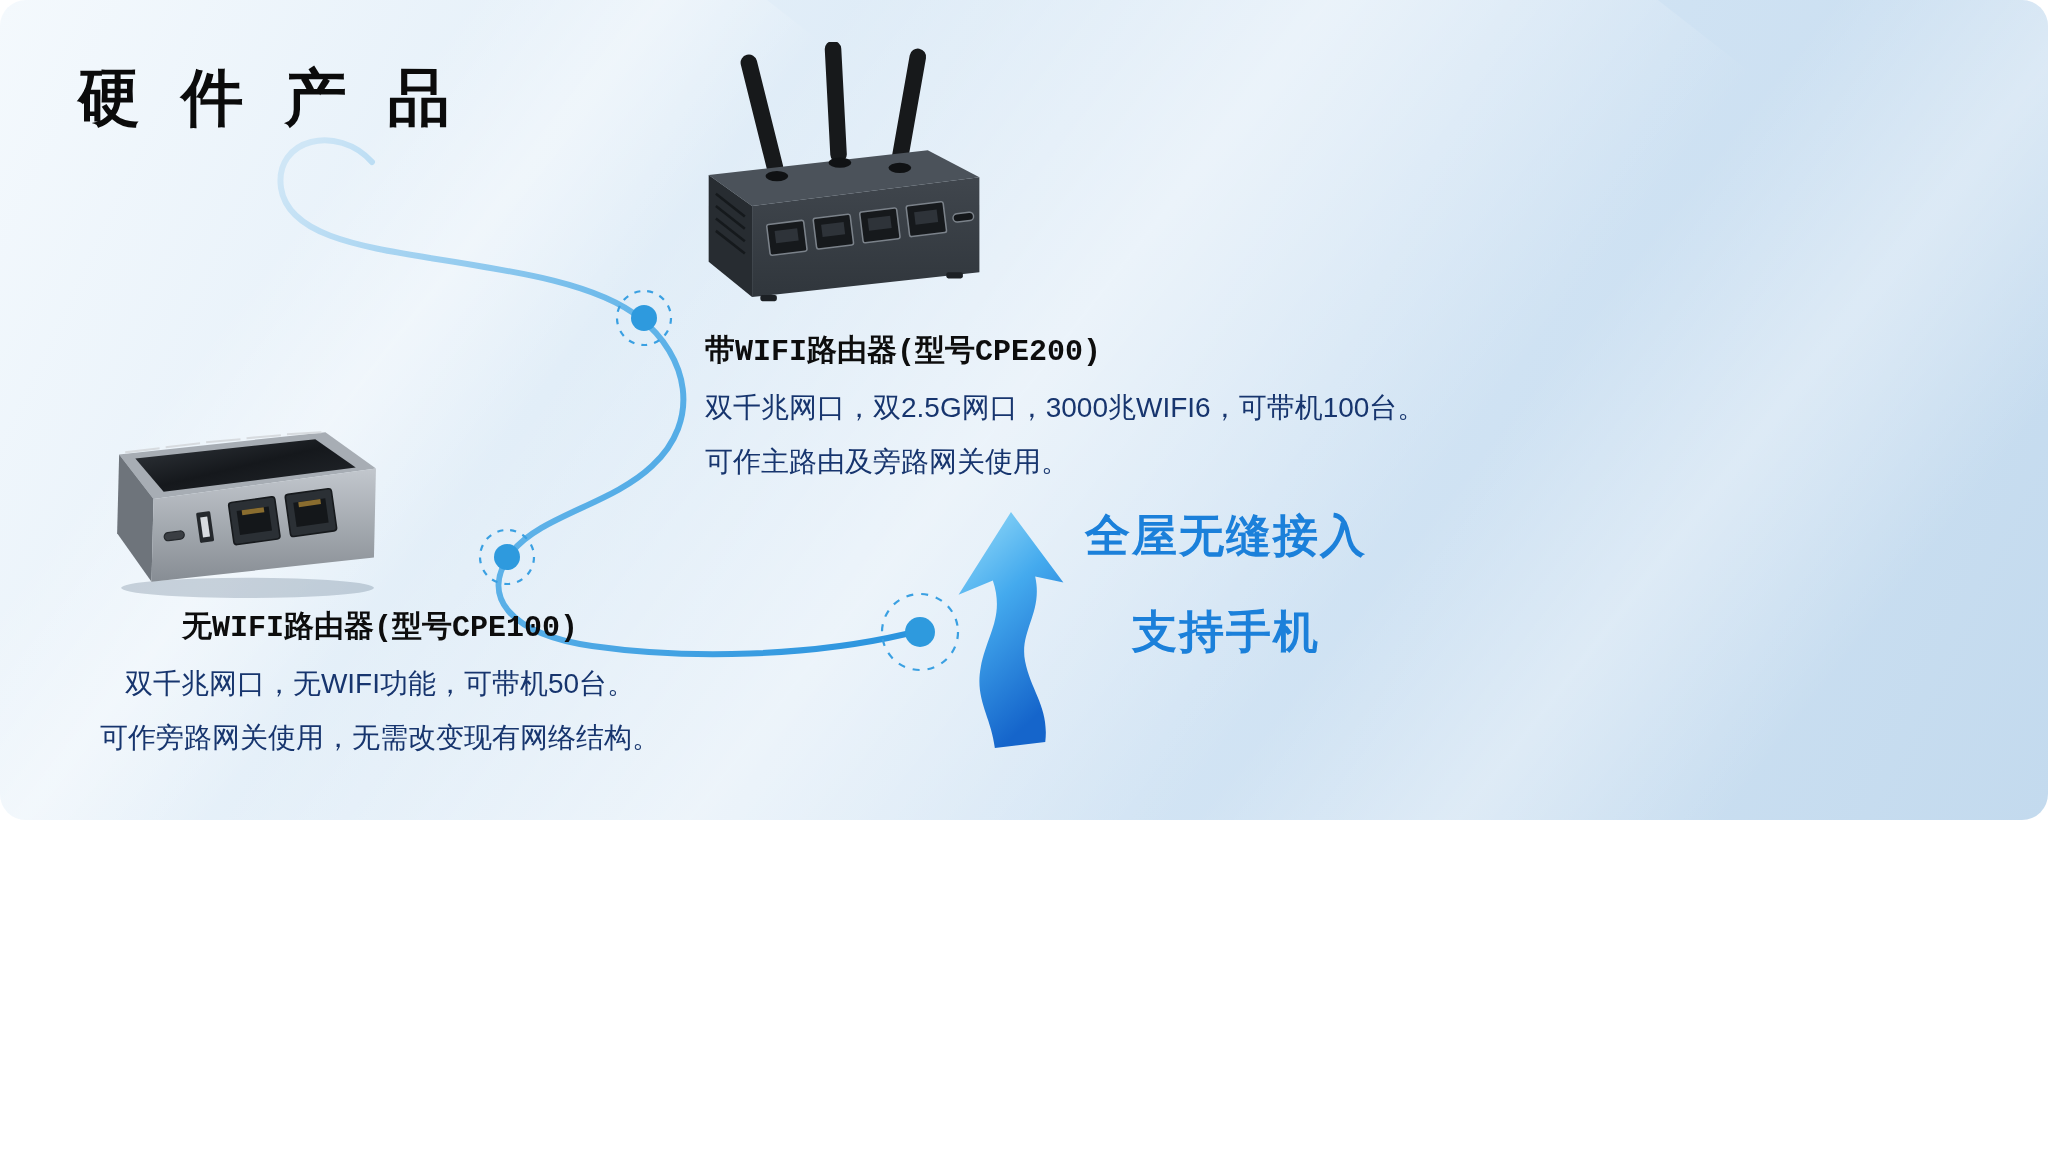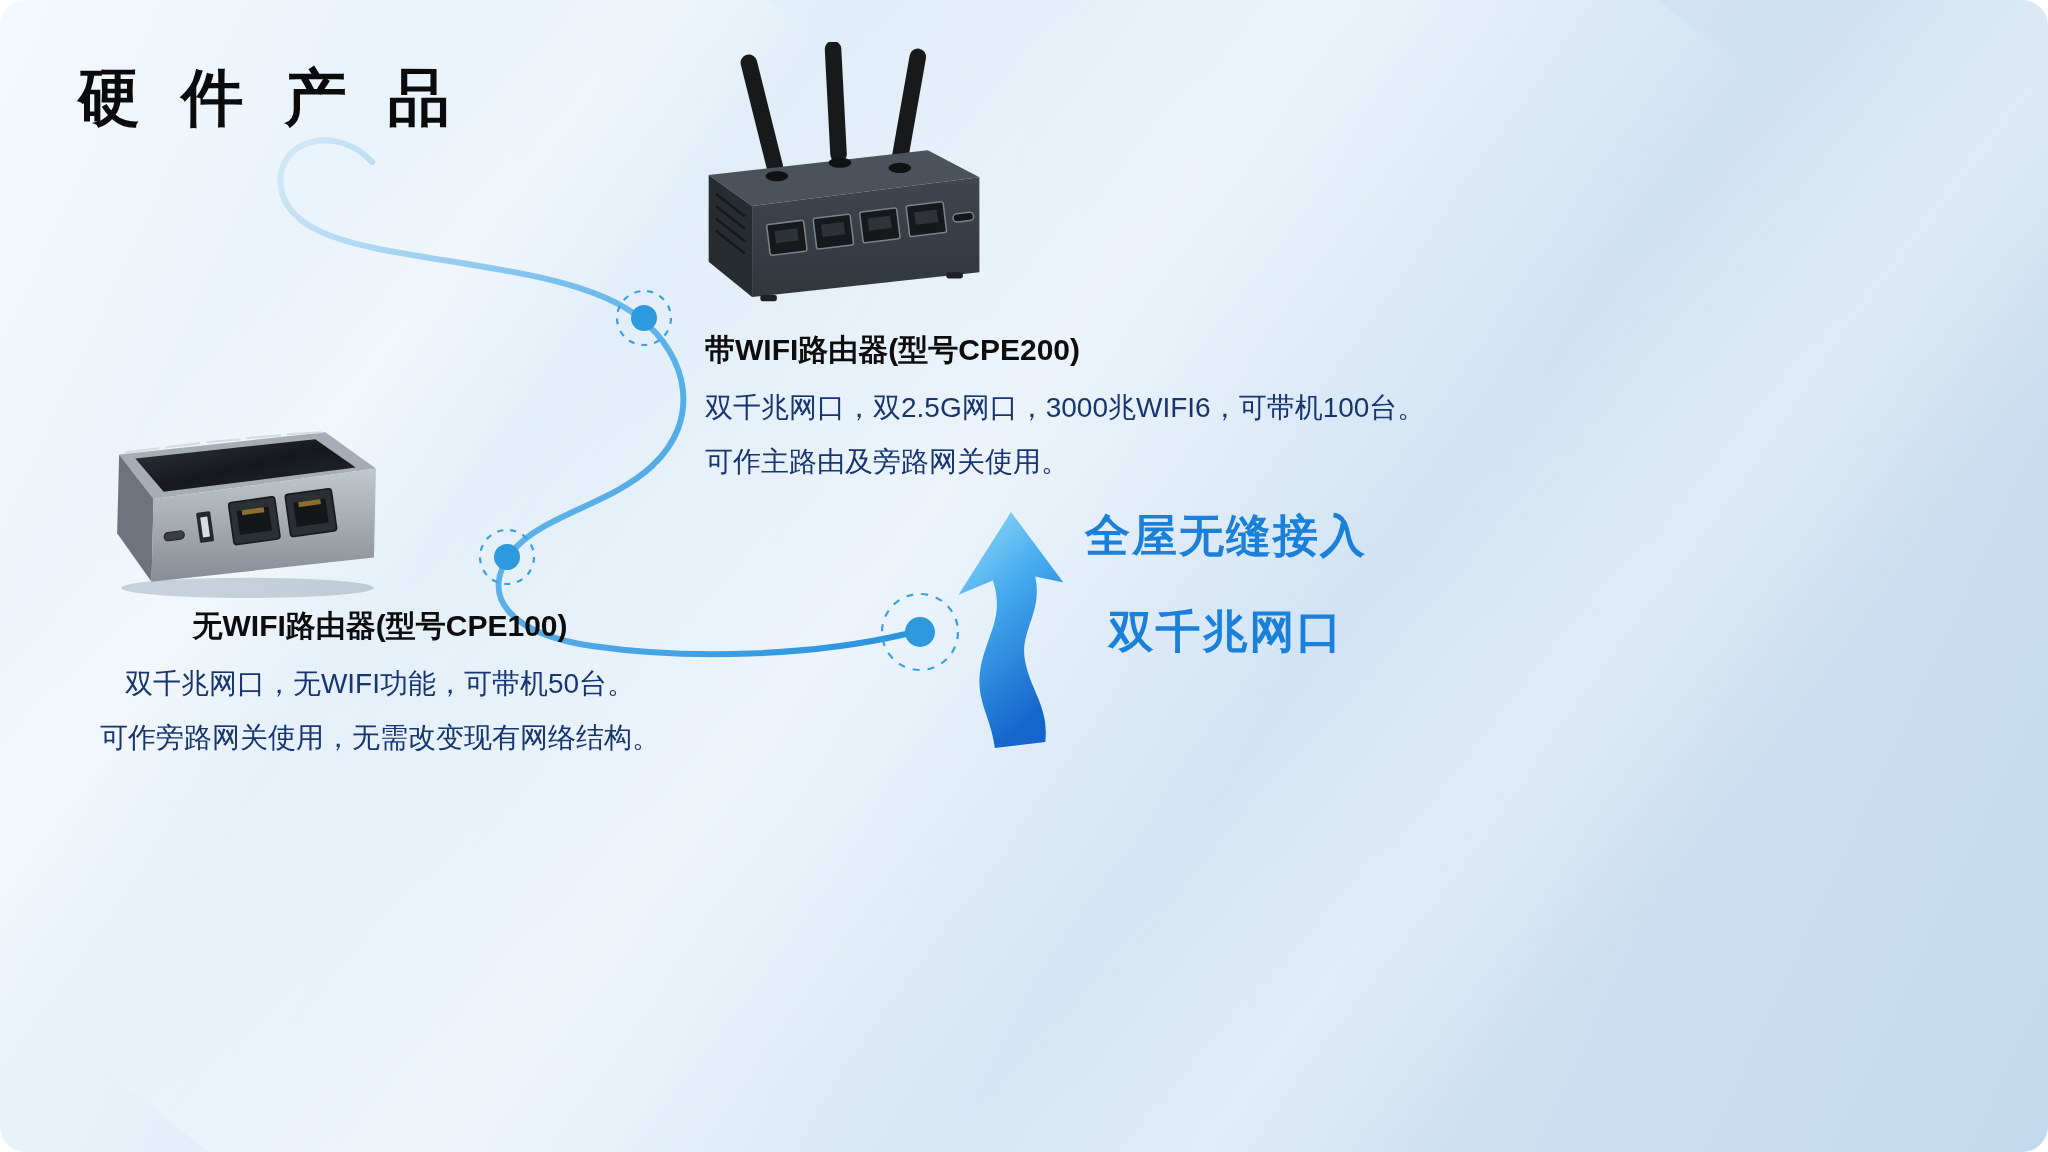--- a/index.html
+++ b/index.html
@@ -1,39 +1,39 @@
 <!DOCTYPE html>
 <html><head>
 <meta charset="utf-8">
 <style>
   * { margin:0; padding:0; box-sizing:border-box; }
   html,body { width:2048px; height:1152px; background:#ffffff;
               font-family:"Liberation Sans","DejaVu Sans",sans-serif; }
-  .slide { position:relative; width:2048px; height:1152px; overflow:hidden;
+  .slide { position:relative; width:2048px; height:820px; overflow:hidden;
            border-radius:26px;
            background:linear-gradient(115deg,#f4f9fd 0%,#e2eef8 30%,#d2e4f4 62%,#c3daee 100%); }
   .streak { position:absolute; pointer-events:none; }
   .streak.s1 { width:760px; height:1800px; left:520px; top:-350px; transform:rotate(38deg);
                background:linear-gradient(90deg,rgba(255,255,255,0) 0%,rgba(255,255,255,.5) 50%,rgba(255,255,255,0) 100%); }
   .streak.s2 { width:420px; height:1800px; left:1420px; top:-300px; transform:rotate(38deg);
                background:linear-gradient(90deg,rgba(255,255,255,0) 0%,rgba(255,255,255,.35) 50%,rgba(255,255,255,0) 100%); }
   .streak.s3 { width:300px; height:1400px; left:120px; top:-200px; transform:rotate(38deg);
                background:linear-gradient(90deg,rgba(255,255,255,0) 0%,rgba(255,255,255,.4) 50%,rgba(255,255,255,0) 100%); }
 
   .page-title { position:absolute; left:78px; top:56px; font-size:62px; font-weight:900;
                 letter-spacing:12px; color:#0b0b0b; }
 
   .router-img { position:absolute; }
   .router-cpe200 { left:688px; top:42px; width:310px; height:262px; }
   .router-cpe100 { left:100px; top:418px; width:285px; height:182px; }
 
   .product-text { position:absolute; }
   .cpe200-text { left:705px; top:330px; }
   .cpe100-text { left:100px; top:606px;text-align:center; }
-  .product-name { font-size:30px; font-weight:800; color:#0d0d0d; margin-bottom:18px; }
+  .product-name { font-size:30px; font-weight:800; color:#0d0d0d; margin-bottom:18px;font-family:Liberation Mono, monospace; }
   .product-desc { font-size:28px; font-weight:500; color:#17356e; margin-bottom:16px; }
 
   .connection-svg { position:absolute; left:0; top:0; pointer-events:none; }
 
   .arrow-wrap { position:absolute; left:952px; top:508px; width:122px; height:242px; }
 
   .highlights { position:absolute; left:1085px; top:506px; }
   .headline { font-size:45px; font-weight:800; color:#1b80da; margin-bottom:36px; letter-spacing:2px;text-align:center; }
   .hl-line { font-size:28px; font-weight:700; color:#17356e; margin-bottom:24px; }
 </style>
@@ -218,16 +218,16 @@
                L 42 238
                C 38 206, 22 190, 28 158
                C 34 126, 52 108, 40 72
                L 6 86
                Z" fill="url(#arrowGrad)"></path>
     </svg>
   </div>
 
   <div class="highlights">
     <div class="headline">全屋无缝接入</div>
-    <div class="headline">双千兆网口</div>
+    <div class="headline">支持手机</div>
   </div>
 
 </div>
 
 </body></html>

